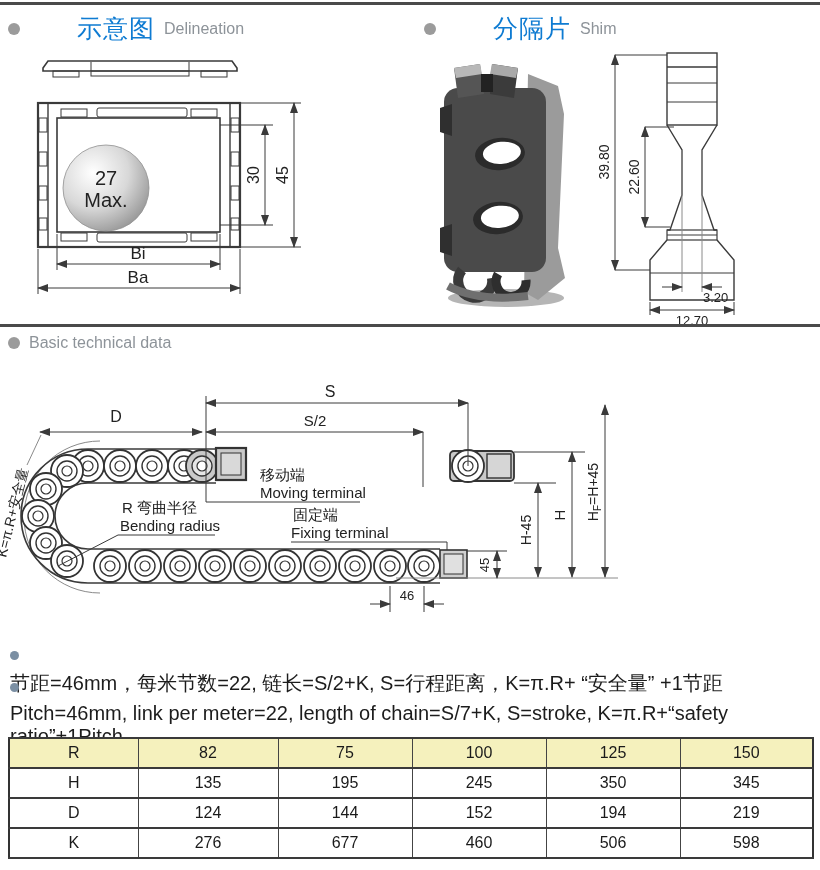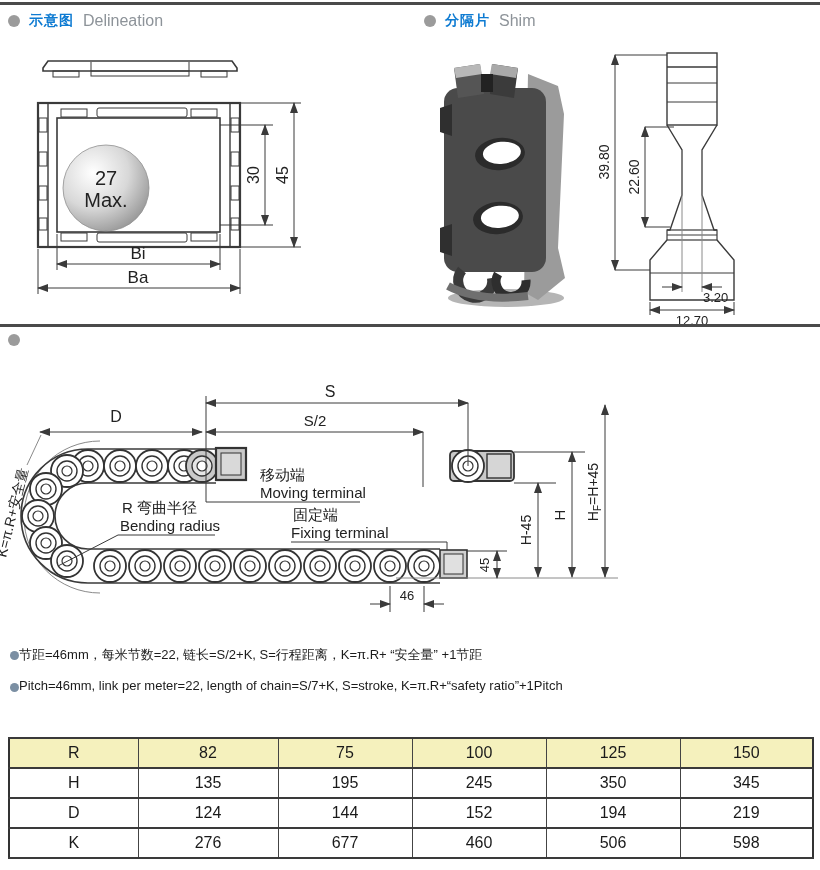--- a/index.html
+++ b/index.html
@@ -1,23 +1,23 @@
 <!DOCTYPE html>
 <html><head>
 <meta charset="utf-8">
 <style>
   html,body{margin:0;padding:0;background:#fff;}
   body{width:820px;height:870px;position:relative;overflow:hidden;
        font-family:"Liberation Sans","DejaVu Sans",sans-serif;color:#1a1a1a;}
   .rule{position:absolute;left:0;width:820px;height:3px;background:#4a4a4a;}
   .sec-head{position:absolute;display:flex;align-items:center;gap:9px;}
   .sec-dot{width:12px;height:12px;border-radius:50%;background:#9b9b9b;flex:0 0 auto;}
-  .sec-zh{font-size:14px;font-weight:bold;color:#0e7bd2;letter-spacing:1px;}
+  .sec-zh{font-size:25px;font-weight:normal;color:#0e7bd2;letter-spacing:1px;margin-left:48px;}
   .sec-en{font-size:16px;color:#8d9399;}
-  .note-line{position:absolute;display:flex;align-items:flex-start;font-size:13px;color:#1c1c1c;}
+  .note-line{position:absolute;display:flex;align-items:flex-start;gap:10px;font-size:20px;color:#1c1c1c;flex-direction:column;}
   .note-dot{width:9px;height:9px;border-radius:50%;background:#7b8fa3;margin-top:5px;flex:0 0 auto;}
   table.spec{position:absolute;left:8px;top:737px;width:804px;border-collapse:collapse;table-layout:fixed;}
   table.spec td{border:1px solid #444;border-top:2px solid #3a3a3a;border-bottom:2px solid #3a3a3a;
       text-align:center;font-size:16px;height:28px;padding:0;color:#1a1a1a;}
   table.spec{border:2px solid #333;}
   table.spec tr.hdr td{background:#f5f1bd;}
   svg text{fill:#222;}
   svg .ln{stroke:#3a3a3a;fill:none;}
   svg .dim{stroke:#3a3a3a;stroke-width:1;fill:none;}
   svg .thin{stroke:#8a8a8a;stroke-width:1;fill:none;}
@@ -188,20 +188,21 @@
     <line class="dim" x1="60" y1="262" x2="60" y2="275"></line>
     <line class="dim" x1="144" y1="262" x2="144" y2="275"></line>
     <line class="dim" x1="60" y1="270" x2="144" y2="270" marker-start="url(#ar)" marker-end="url(#ar)"></line>
     <text x="102" y="285" text-anchor="middle" font-size="13">12.70</text>
   </g>
 </svg>
 
 <div class="rule" style="top:324px"></div>
 <div class="sec-head" style="left:8px;top:334px">
   <span class="sec-dot"></span>
+  <span class="sec-en">Basic technical data</span>
 </div>
 
 <svg style="position:absolute;left:0;top:372px" width="820" height="262" viewBox="0 0 820 262">
   <defs>
     <g id="lnk">
       <circle r="16" fill="#fff" stroke="#333" stroke-width="1.8"></circle>
       <circle r="10" fill="#fff" stroke="#333" stroke-width="1.4"></circle>
       <circle r="5" fill="#fff" stroke="#333" stroke-width="1.2"></circle>
     </g>
   </defs>

